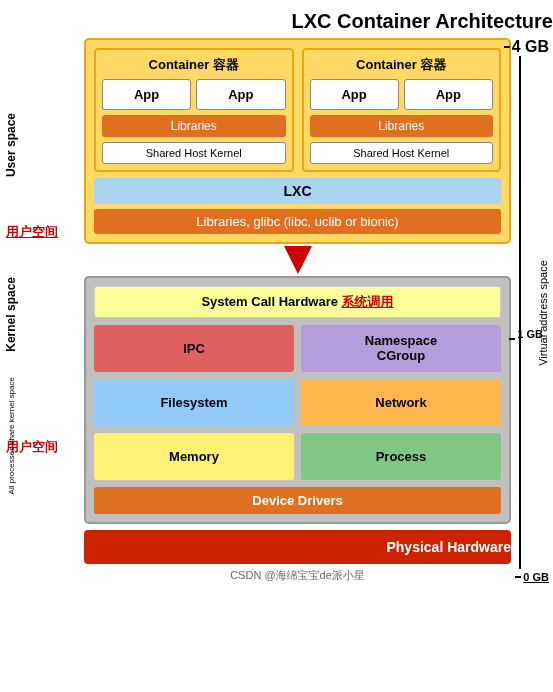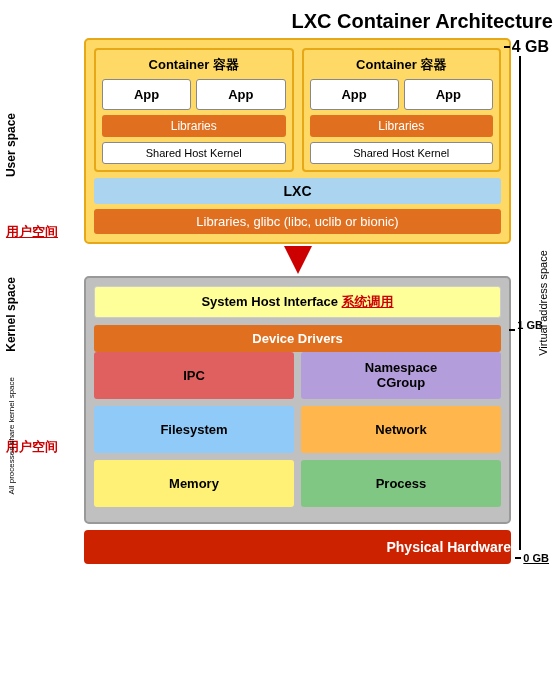--- a/index.html
+++ b/index.html
@@ -101,39 +101,40 @@
       <div style="background:#e07020;border-radius:3px;text-align:center;font-size:13px;padding:5px 0;color:#fff;">Libraries, glibc (libc, uclib or bionic)</div>
     </div>
 
     <div style="display:flex;justify-content:center;height:28px;position:relative;margin:2px 0;">
       <div style="width:0;height:0;border-left:14px solid transparent;border-right:14px solid transparent;border-top:28px solid #cc0000;position:absolute;top:0;left:50%;transform:translateX(-50%);"></div>
     </div>
 
     <div style="background:#c0c0c0;border:2px solid #999;border-radius:5px;padding:8px;">
 
       <div style="background:#ffff99;border:1.5px solid #ccc;border-radius:3px;text-align:center;font-size:13px;font-weight:bold;padding:6px 0;color:#000;margin-bottom:7px;">
-        <span>System Host Interface</span>
+        <span>System Call Hardware</span>
         <span style="color:#cc0000;font-size:13px;text-decoration:underline;">系统调用</span>
       </div>
-
-      <div style="background:#e07020;border-radius:3px;text-align:center;font-size:13px;font-weight:bold;padding:6px 0;color:#fff;">Device Drivers</div>
 
       <div style="display:grid;grid-template-columns:1fr 1fr;gap:7px;margin-bottom:7px;">
         <div style="background:#e06060;border-radius:3px;text-align:center;font-size:13px;font-weight:bold;padding:16px 0;color:#000;">IPC</div>
         <div style="background:#b39ddb;border-radius:3px;text-align:center;font-size:13px;font-weight:bold;padding:8px 0;color:#000;">
           Namespace<br>CGroup</div>
         <div style="background:#90caf9;border-radius:3px;text-align:center;font-size:13px;font-weight:bold;padding:16px 0;color:#000;">Filesystem</div>
         <div style="background:#ffb74d;border-radius:3px;text-align:center;font-size:13px;font-weight:bold;padding:16px 0;color:#000;">Network</div>
         <div style="background:#fff176;border-radius:3px;text-align:center;font-size:13px;font-weight:bold;padding:16px 0;color:#000;">Memory</div>
         <div style="background:#81c784;border-radius:3px;text-align:center;font-size:13px;font-weight:bold;padding:16px 0;color:#000;">Process</div>
       </div>
+
+      <div style="background:#e07020;border-radius:3px;text-align:center;font-size:13px;font-weight:bold;padding:6px 0;color:#fff;">Device Drivers</div>
     </div>
 
     <div style="background:#cc2200;border-radius:4px;text-align:right;font-size:14px;font-weight:bold;padding:9px 0;color:#fff;margin-top:6px;">Physical Hardware</div>
 
+    <div style="text-align:center;font-size:11px;color:#666;margin-top:4px;">CSDN @海绵宝宝de派小星</div>
   </div>
 
   <div class="right-col">
 
     <div style="display:flex;align-items:center;margin-bottom:0;">
       <div style="width:6px;height:2px;background:#000;margin-right:2px;"></div>
       <span style="font-size:16px;font-weight:bold;white-space:nowrap;">4 GB</span>
     </div>
 
     <div style="display:flex;flex-direction:row;align-items:center;flex:1;position:relative;">

